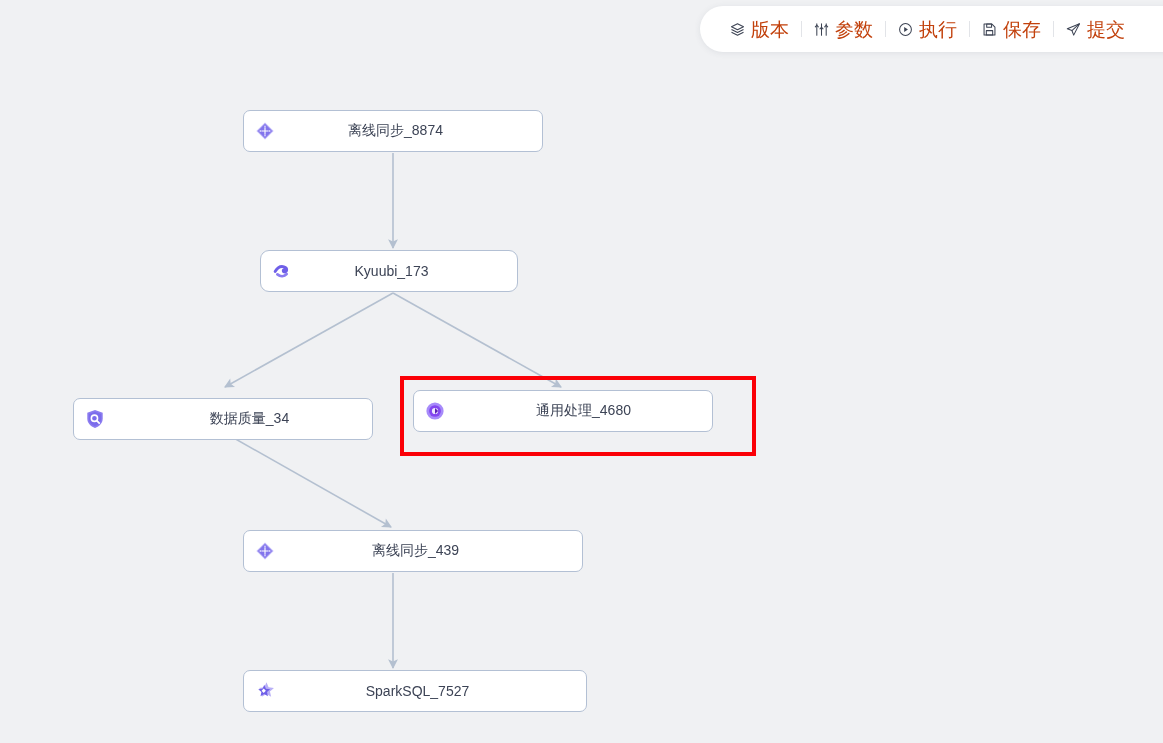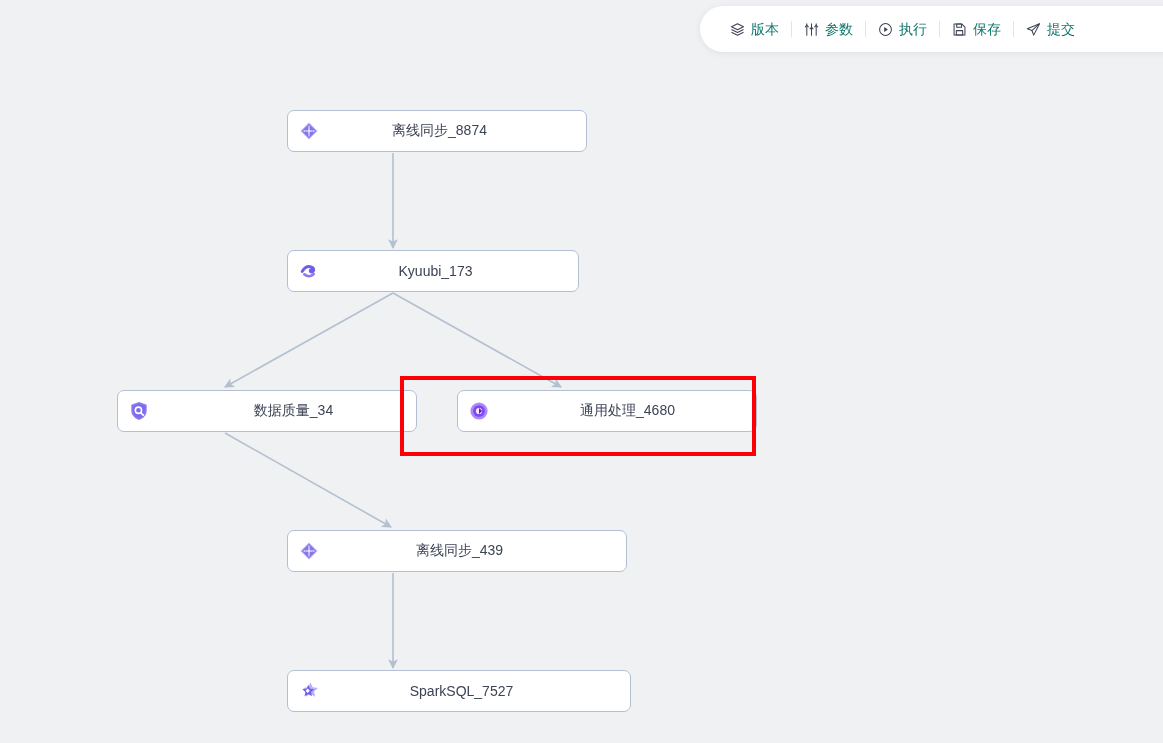--- a/index.html
+++ b/index.html
@@ -33,22 +33,22 @@
   .tb-item {
     display: flex;
     align-items: center;
     gap: 6px;
     padding: 4px 12px;
     cursor: pointer;
     white-space: nowrap;
     user-select: none;
   }
   .tb-label {
-    font-size: 14px;
-    color: #0f766e;
+    font-size: 19px;
+    color: #c2410c;
     line-height: 1;
   }
   .tb-icon {
     display: inline-flex;
     align-items: center;
     justify-content: center;
     width: 15px;
     height: 15px;
     color: #3c4css;
   }
@@ -77,21 +77,20 @@
   .node {
     position: absolute;
     height: 42px;
     background: #ffffff;
     border: 1px solid #b3c0d4;
     border-radius: 7px;
     box-sizing: border-box;
     display: flex;
     align-items: center;
     cursor: pointer;
-    margin-left: 44px;
   }
   .node-icon {
     width: 24px;
     height: 24px;
     margin-left: 9px;
     flex: 0 0 auto;
     display: flex;
     align-items: center;
     justify-content: center;
   }
@@ -205,31 +204,31 @@
       <svg width="22" height="22" viewBox="0 0 24 24">
         <path d="M12 2.6 21.4 12 12 21.4 2.6 12 12 2.6Z" fill="#8b7cf0" opacity="0.55"></path>
         <path d="M12 4.2 19.8 12 12 19.8 4.2 12 12 4.2Z" fill="#6f5fe8" opacity="0.75"></path>
         <path d="M12 5.6 11 7.4h2L12 5.6ZM12 18.4l1-1.8h-2l1 1.8ZM5.6 12l1.8-1v2l-1.8-1ZM18.4 12l-1.8 1v-2l1.8 1Z" fill="#ffffff"></path>
         <path d="M11.4 8h1.2v8h-1.2zM8 11.4h8v1.2H8z" fill="#ffffff"></path>
       </svg>
     </span>
     <span class="node-label">离线同步_8874</span>
   </div>
 
-  <div class="node" style="left:243px; top:250px; width:292px;">
+  <div class="node" style="left:260px; top:250px; width:258px;border-radius:9px;">
     <span class="node-icon">
       <svg width="22" height="22" viewBox="0 0 24 24">
         <path d="M4.5 12.5c2.6-4.4 6.2-6 9.6-5.1 2 .5 3.2 2 3 3.6-.2 1.4-1.4 2.3-2.6 2-0.9-.2-1.3-.9-1.1-1.6.2-.6.8-.9 1.3-.7" fill="none" stroke="#6f5fe8" stroke-width="3.1" stroke-linecap="round"></path>
         <path d="M7 15.8c3.3 2.6 7.4 2.4 10-.4" fill="none" stroke="#8b7cf0" stroke-width="3.1" stroke-linecap="round"></path>
       </svg>
     </span>
     <span class="node-label">Kyuubi_173</span>
   </div>
 
-  <div class="node" style="left:73px; top:390px; width:300px;gap:48px;">
+  <div class="node" style="left:73px; top:398px; width:300px;gap:48px;">
     <span class="node-icon">
       <svg width="22" height="22" viewBox="0 0 24 24">
         <path d="M12 2.2 3.6 5.2v6.2c0 5 3.5 8.6 8.4 10.4 4.9-1.8 8.4-5.4 8.4-10.4V5.2L12 2.2Z" fill="#8b7cf0"></path>
         <path d="M12 4.1 5.3 6.5v5c0 4 2.8 6.9 6.7 8.4 3.9-1.5 6.7-4.4 6.7-8.4v-5L12 4.1Z" fill="#6f5fe8" opacity="0.55"></path>
         <circle cx="11.4" cy="11.2" r="3.4" fill="none" stroke="#ffffff" stroke-width="1.7"></circle>
         <path d="M13.9 13.7 16.6 16.4" stroke="#ffffff" stroke-width="1.9" stroke-linecap="round"></path>
       </svg>
     </span>
     <span class="node-label">数据质量_34</span>
   </div>

